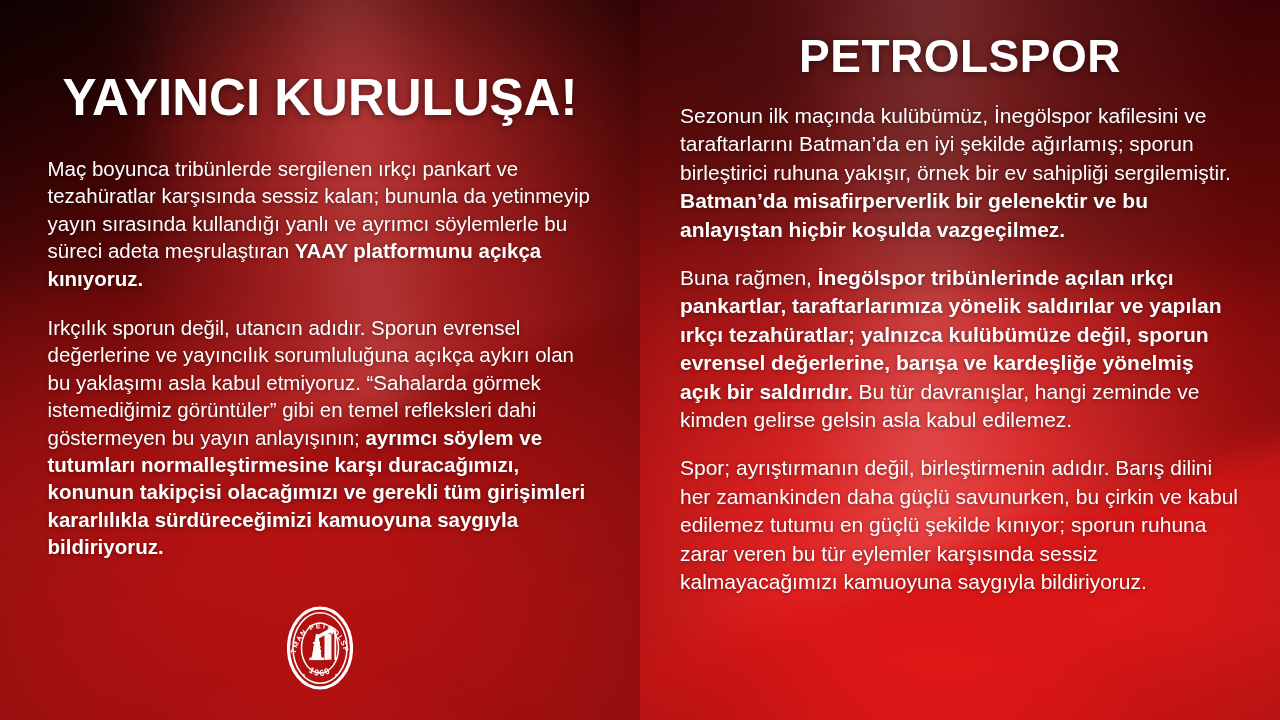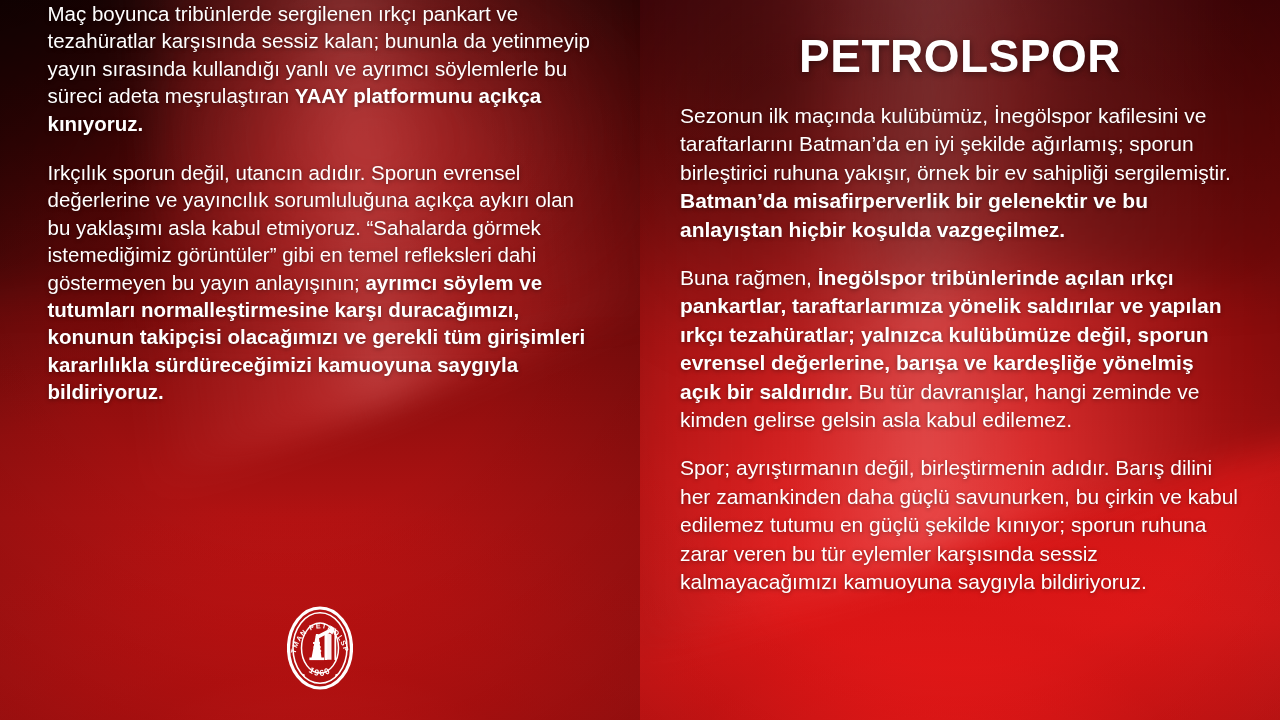--- a/index.html
+++ b/index.html
@@ -94,21 +94,21 @@
     white-space:nowrap;
   }
   .left .headline{font-size:51px;margin-top:72px;letter-spacing:0px;}
   .right .headline{font-size:46px;margin-top:33px;letter-spacing:.5px;}
 
   .body{
     color:#ffffff;
     font-size:20.5px;line-height:27.4px;
     text-shadow:0 1px 4px rgba(0,0,0,.40);
   }
-  .left .body{width:545px;}
+  .left .body{width:545px;margin-top:32px;}
   .right .body{width:560px;margin-top:23px;font-size:21px;line-height:28.4px;}
 
   .body p{margin:0;}
   .body p + p{margin-top:22px;}
   .right .body p + p{margin-top:20px;}
   .body b{font-weight:bold;}
 
   
   .crest{position:absolute;}
   .left .crest{left:287px;top:606px;}
@@ -119,20 +119,21 @@
 
 <div class="sheet">
 
   <div class="panel left">
     <div class="sweepA"></div>
     <div class="sweepB"></div>
     <div class="sweepC"></div>
     <div class="vign"></div>
 
     <div class="content">
+      <div class="headline">YAYINCI KURULUŞA!</div>
       <div class="body">
           <p><span>Maç boyunca tribünlerde sergilenen ırkçı pankart ve tezahüratlar karşısında sessiz kalan; bununla da yetinmeyip yayın sırasında kullandığı yanlı ve ayrımcı söylemlerle bu süreci adeta meşrulaştıran </span><b>YAAY platformunu açıkça kınıyoruz.</b></p>
           <p><span>Irkçılık sporun değil, utancın adıdır. Sporun evrensel değerlerine ve yayıncılık sorumluluğuna açıkça aykırı olan bu yaklaşımı asla kabul etmiyoruz. “Sahalarda görmek istemediğimiz görüntüler” gibi en temel refleksleri dahi göstermeyen bu yayın anlayışının; </span><b>ayrımcı söylem ve tutumları normalleştirmesine karşı duracağımızı, konunun takipçisi olacağımızı ve gerekli tüm girişimleri kararlılıkla sürdüreceğimizi kamuoyuna saygıyla bildiriyoruz.</b></p>
         </div>
 
       <div class="crest">
         <svg width="66" height="84" viewBox="0 0 66 84" aria-hidden="true">
           <defs>
             <path id="arcTopL" d="M 9,46 A 25,33 0 0 1 57,46"></path>
             <path id="arcBotL" d="M 11,48 A 23,31 0 0 0 55,48"></path>

